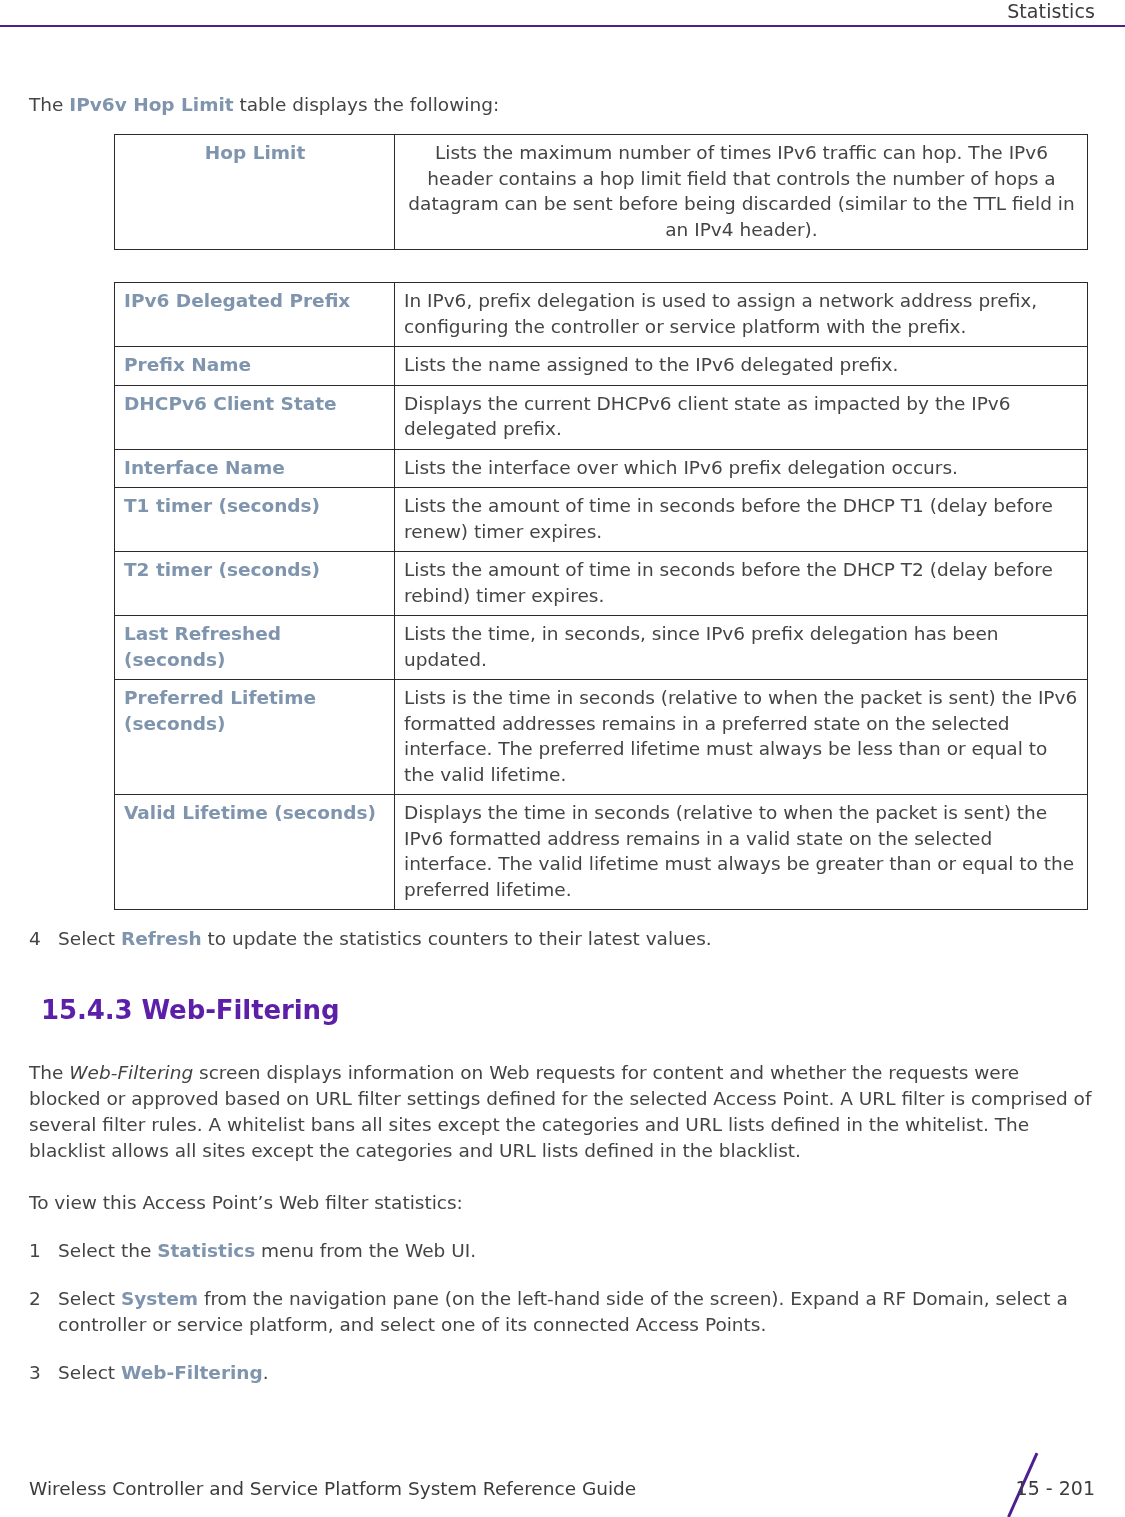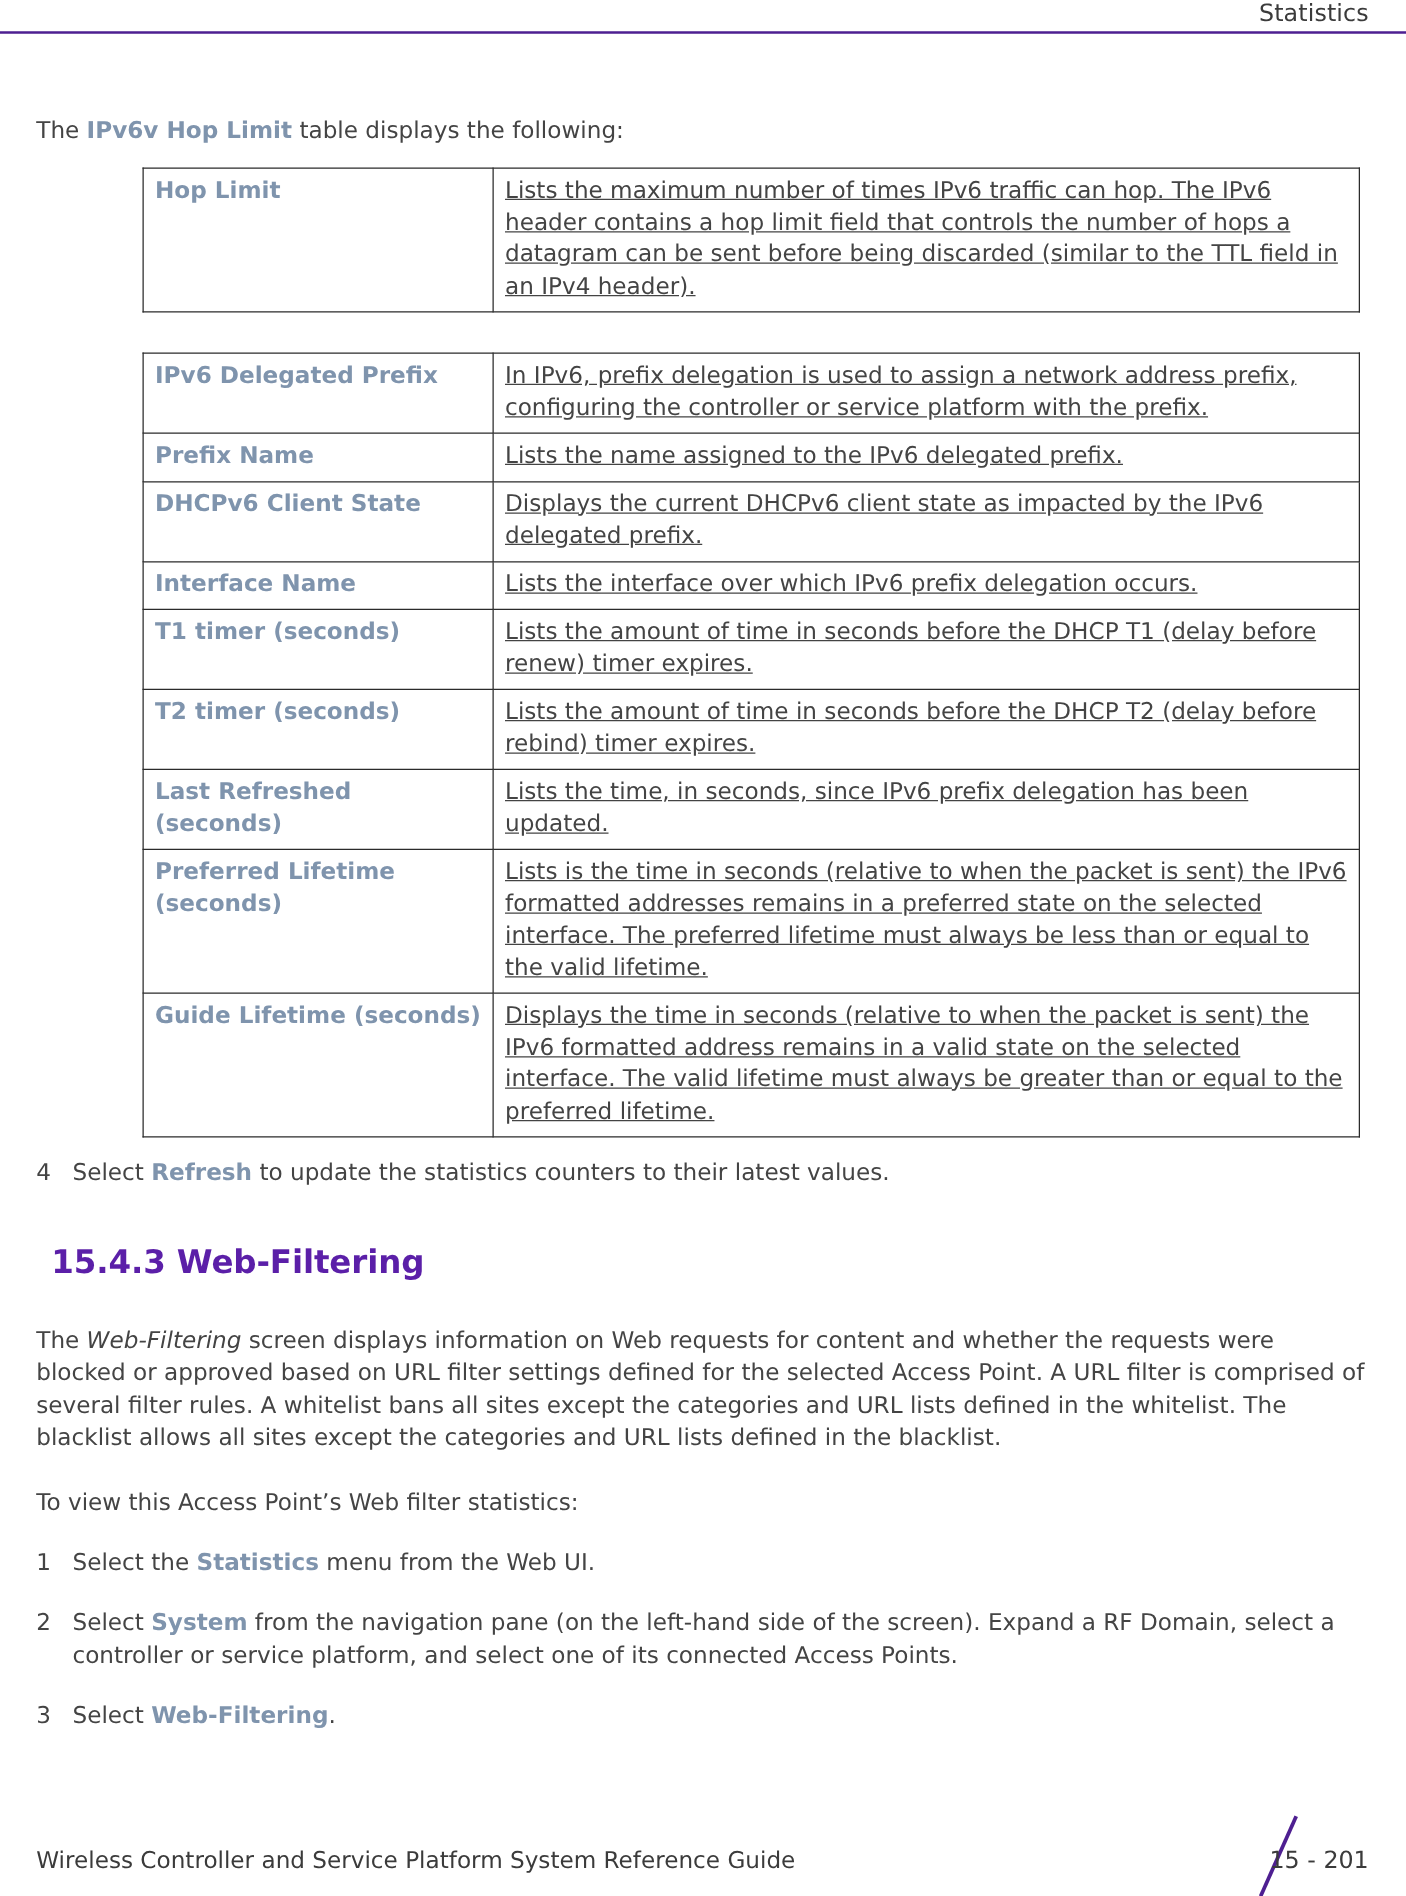--- a/index.html
+++ b/index.html
@@ -88,23 +88,22 @@
     line-height: 25.5px;
     color: #444444;
   }
   table.doc-table td.label {
     width: 262px;
     color: #7f94ad;
     font-weight: bold;
   }
   table.doc-table td.desc {
     width: 675px;
-    text-decoration: underline;
-  }
-  .tbl-pad-1 td { padding-bottom: 34px; }
+  }
+  .tbl-pad-1 td { padding-bottom: 34px; text-align: center; }
 
   
   .step {
     display: flex;
     font-size: 18.5px;
     line-height: 26px;
     color: #444444;
   }
   .step-num {
     width: 29px;
@@ -233,21 +232,21 @@
         </tr>
         <tr>
           <td class="label">Last Refreshed (seconds)</td>
           <td class="desc">Lists the time, in seconds, since IPv6 prefix delegation has been updated.</td>
         </tr>
         <tr>
           <td class="label">Preferred Lifetime (seconds)</td>
           <td class="desc">Lists is the time in seconds (relative to when the packet is sent) the IPv6 formatted addresses remains in a preferred state on the selected interface. The preferred lifetime must always be less than or equal to the valid lifetime.</td>
         </tr>
         <tr>
-          <td class="label">Guide Lifetime (seconds)</td>
+          <td class="label">Valid Lifetime (seconds)</td>
           <td class="desc">Displays the time in seconds (relative to when the packet is sent) the IPv6 formatted address remains in a valid state on the selected interface. The valid lifetime must always be greater than or equal to the preferred lifetime.</td>
         </tr>
       </tbody>
     </table>
 
     <div class="spacer-16"></div>
 
     <div class="step">
       <div class="step-num">4</div>
       <div class="step-text"><span>Select </span><b class="bterm">Refresh</b><span> to update the statistics counters to their latest values.</span></div>

